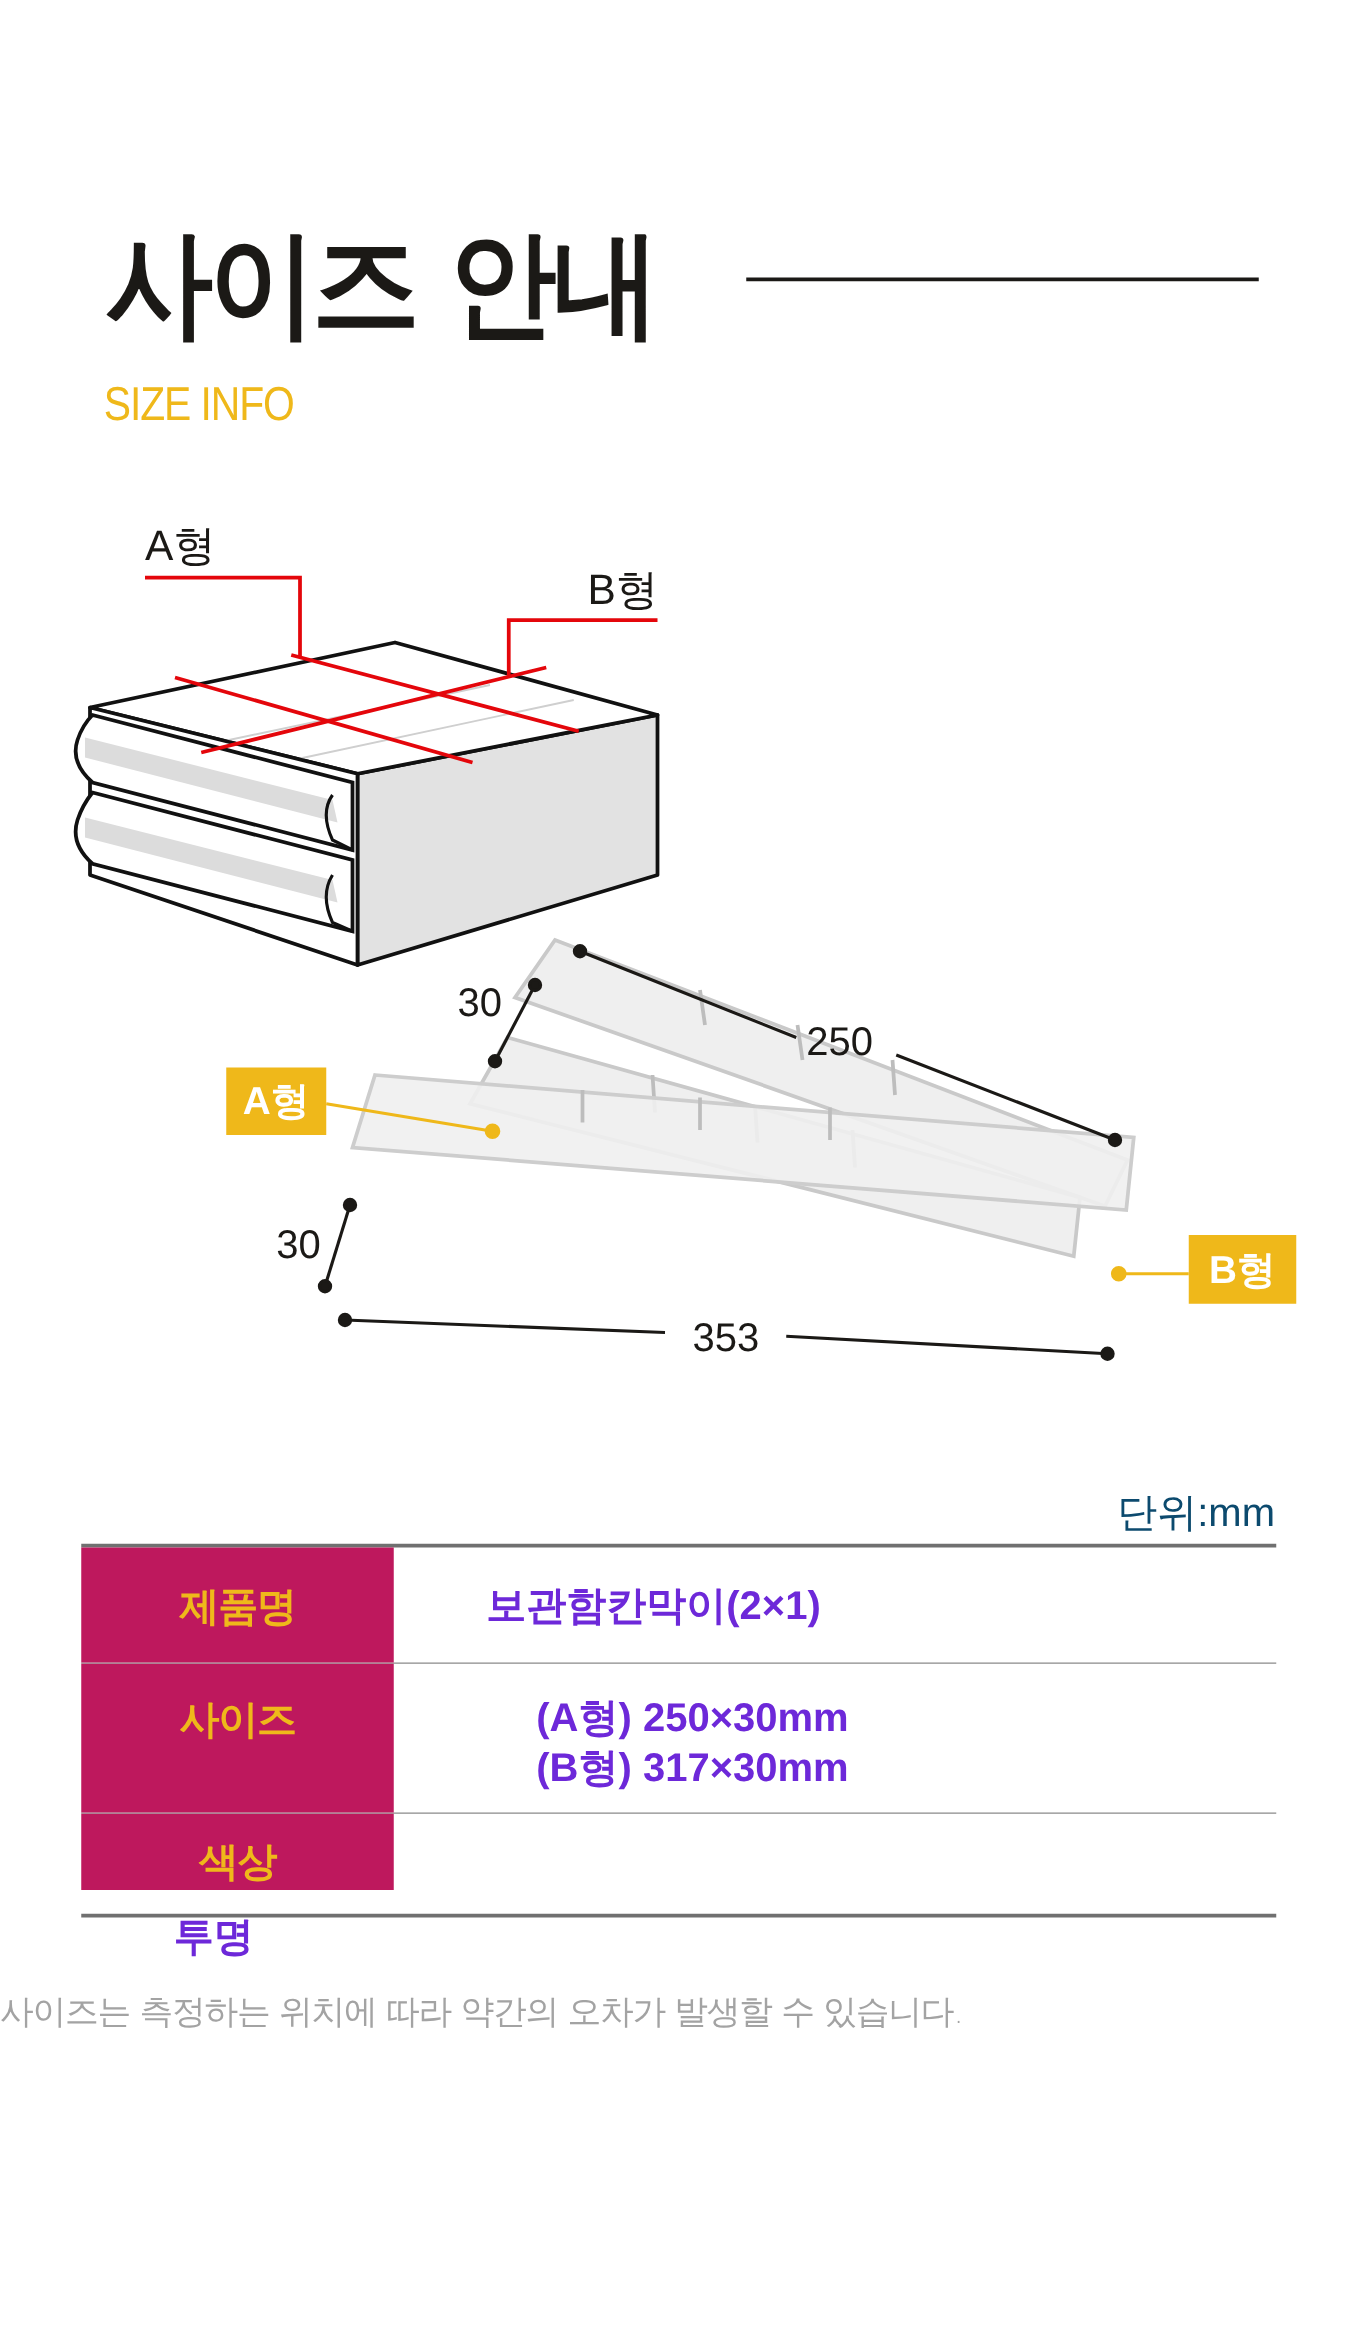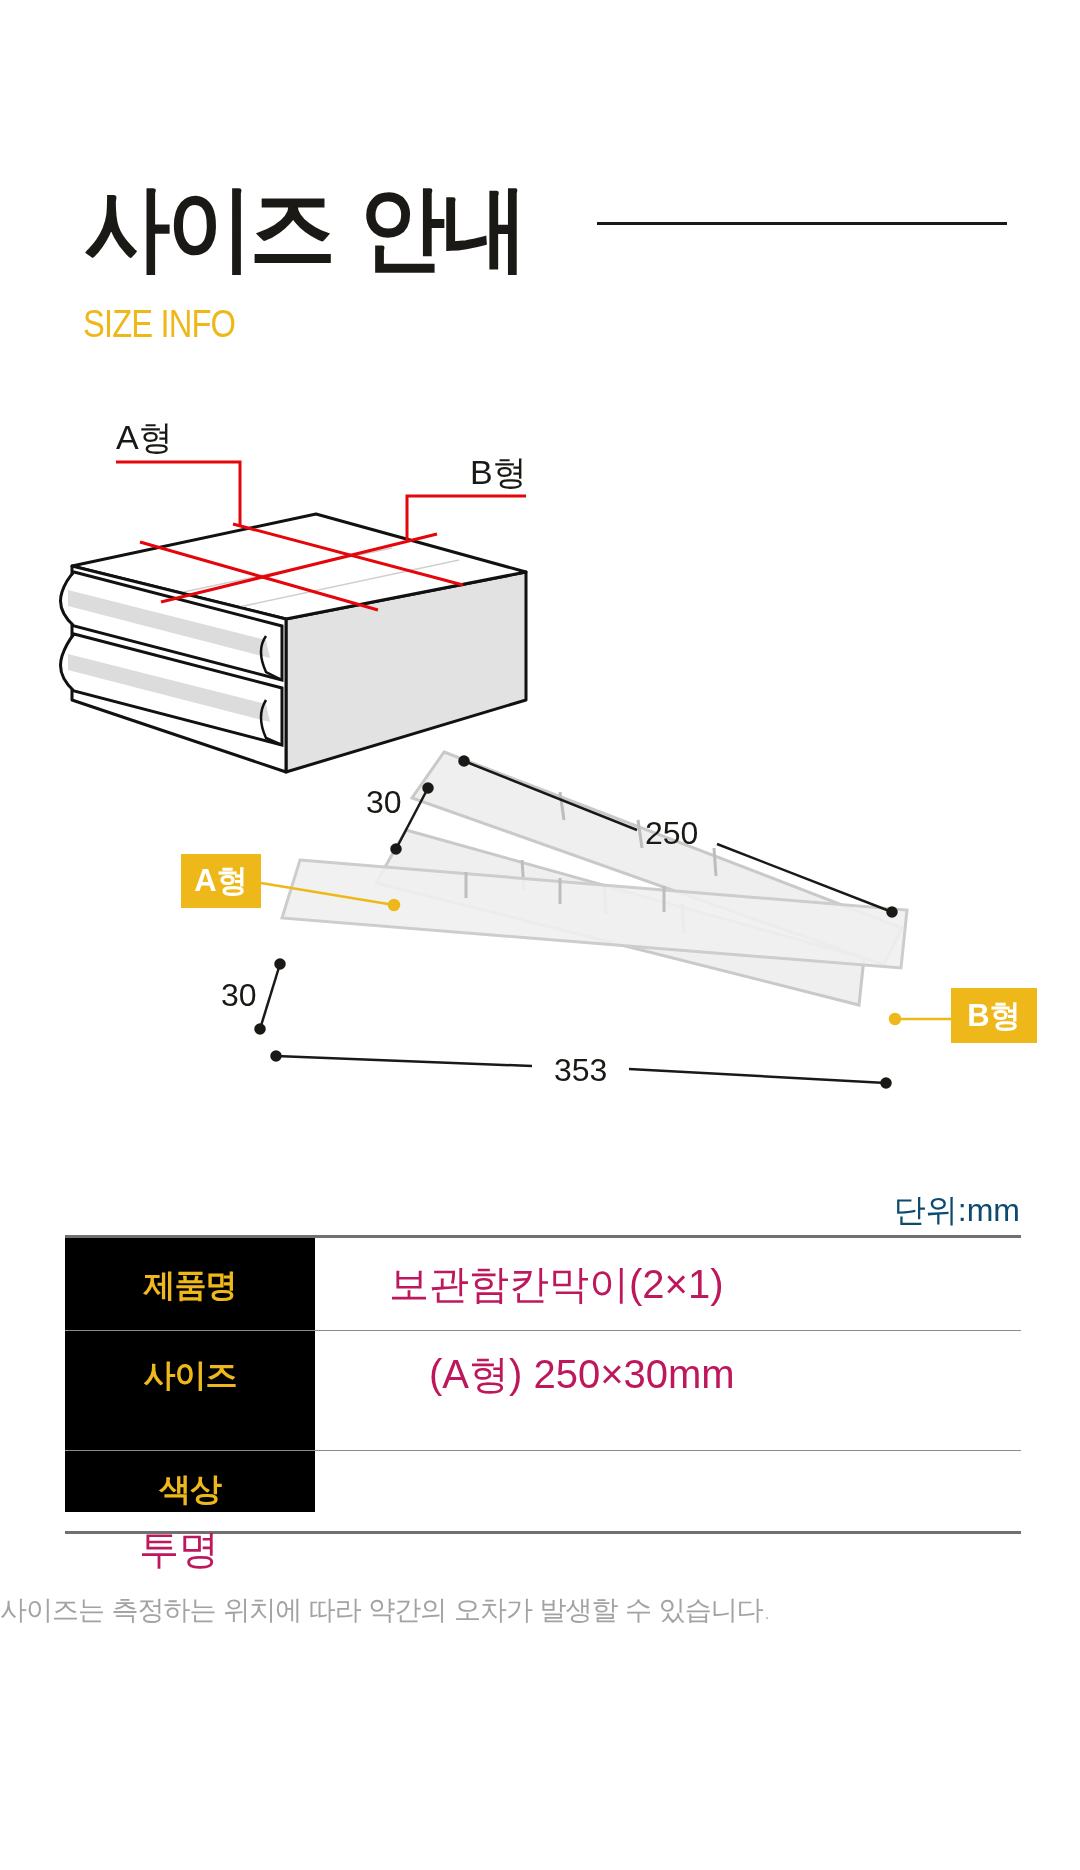--- a/index.html
+++ b/index.html
@@ -24,24 +24,24 @@
 
   
   .unit { right: 60px; top: 1190px; font-family: "Liberation Sans", sans-serif; font-size: 32px;
           color: #0c4a6e; line-height: 40px; font-weight: 300; }
 
   
   .spec-table { left: 65px; top: 1235px; width: 956px; border-top: 3px solid #707070;
                 border-bottom: 3px solid #707070; }
   .spec-row { display: flex; border-bottom: 1.5px solid #8a8a8a; }
   .spec-row:last-child { border-bottom: none; flex-direction: column; }
-  .spec-th { width: 250px; background: #000000; color: #efb81a; font-weight: 800; font-size: 32px;
+  .spec-th { width: 250px; background: #be185d; color: #efb81a; font-weight: 800; font-size: 32px;
              display: flex; justify-content: center; box-sizing: border-box; letter-spacing: -1px; }
-  .spec-td { flex: 1; padding-left: 74px; font-family: "Liberation Sans", sans-serif; font-size: 40px;
-             color: #be185d; box-sizing: border-box; line-height: 40px; font-weight: 400; }
+  .spec-td { flex: 1; padding-left: 74px; font-family: "Liberation Sans", sans-serif; font-size: 32px;
+             color: #6d28d9; box-sizing: border-box; line-height: 40px; font-weight: 700; }
   .row-name { height: 92px; }
   .row-name .spec-th, .row-name .spec-td { padding-top: 26px; }
   .row-size { height: 119px; gap: 40px; }
   .row-size .spec-th, .row-size .spec-td { padding-top: 23px; }
   .row-size .spec-td div { line-height: 40px; }
   .row-color { height: 80px; }
   .row-color .spec-th, .row-color .spec-td { padding-top: 17px; }
 
   
   .notes { left: 0; top: 1585px; width: 1080px; font-size: 27px; color: #a3a3a3;
@@ -137,20 +137,21 @@
   <div class="spec-row row-name">
     <div class="spec-th">제품명</div>
     <div class="spec-td">
       <div>보관함칸막이(2×1)</div>
     </div>
   </div>
   <div class="spec-row row-size">
     <div class="spec-th">사이즈</div>
     <div class="spec-td">
       <div>(A형) 250×30mm</div>
+      <div>(B형) 317×30mm</div>
     </div>
   </div>
   <div class="spec-row row-color">
     <div class="spec-th">색상</div>
     <div class="spec-td">
       <div>투명</div>
     </div>
   </div>
 </div>
 

